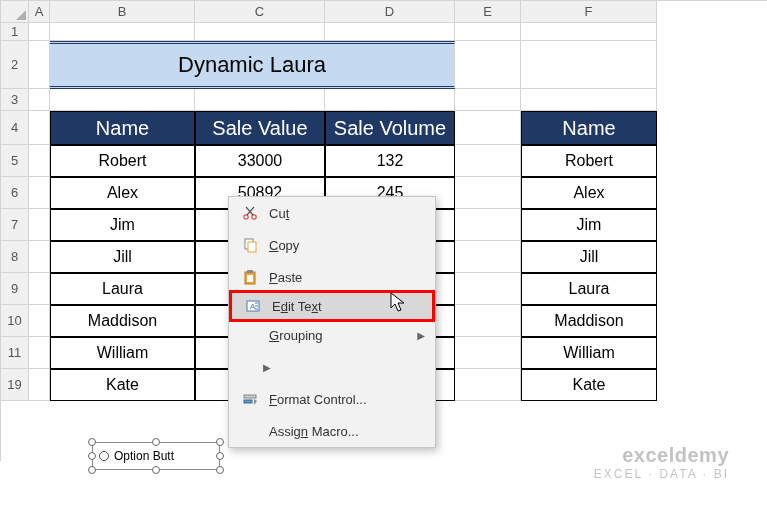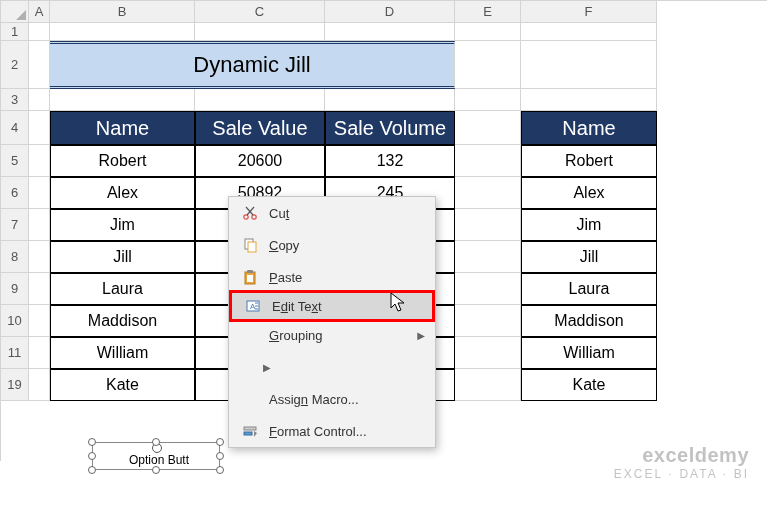--- a/index.html
+++ b/index.html
@@ -122,21 +122,20 @@
       width: 128px;
       height: 28px;
       background: #fff;
       border: 1px solid #888;
       display: flex;
       align-items: center;
       font-family: Arial, sans-serif;
       font-size: 12px;
       padding-left: 6px;
       z-index: 5;
-      flex-direction: column;
     }
     .selection-handle {
       width: 8px;
       height: 8px;
       border: 1px solid #666;
       background: #fff;
       border-radius: 50%;
       position: absolute;
     }
     .handle-tl { top: -5px; left: -5px; }
@@ -156,21 +155,21 @@
     }
     .cursor {
       position: absolute;
       left: 390px;
       top: 292px;
       z-index: 20;
       pointer-events: none;
     }
     .watermark {
       position: absolute;
-      right: 18px;
+      right: 38px;
       bottom: 48px;
       font-family: Arial, sans-serif;
       color: rgba(120,120,120,0.45);
       font-size: 16px;
       z-index: 1;
       text-align: right;
     }
     .watermark .main { font-size: 20px; font-weight: bold; letter-spacing: 0.5px; }
     .watermark .sub { font-size: 12px; letter-spacing: 2px; }
   </style>
@@ -189,21 +188,21 @@
   <div class="row-header">1</div>
   <div class="cell"></div>
     <div class="cell"></div>
     <div class="cell"></div>
     <div class="cell"></div>
     <div class="cell"></div>
     <div class="cell"></div>
 
   <div class="row-header">2</div>
   <div class="cell"></div>
-  <div class="cell title-cell" style="grid-column: 3 / 6;">Dynamic Jill</div>
+  <div class="cell title-cell" style="grid-column: 3 / 6;">Dynamic Laura</div>
   <div class="cell"></div>
     <div class="cell"></div>
 
   <div class="row-header">3</div>
   <div class="cell"></div>
     <div class="cell"></div>
     <div class="cell"></div>
     <div class="cell"></div>
     <div class="cell"></div>
     <div class="cell"></div>
@@ -212,21 +211,21 @@
   <div class="cell"></div>
   <div class="cell header-cell">Name</div>
   <div class="cell header-cell">Sale Value</div>
   <div class="cell header-cell">Sale Volume</div>
   <div class="cell"></div>
   <div class="cell header-cell">Name</div>
 
   <div class="row-header">5</div>
   <div class="cell"></div>
   <div class="cell data-cell">Robert</div>
-  <div class="cell data-cell">20600</div>
+  <div class="cell data-cell">33000</div>
   <div class="cell data-cell">132</div>
   <div class="cell"></div>
   <div class="cell data-cell">Robert</div>
 
   <div class="row-header">6</div>
   <div class="cell"></div>
   <div class="cell data-cell">Alex</div>
   <div class="cell data-cell">50892</div>
   <div class="cell data-cell">245</div>
   <div class="cell"></div>
@@ -340,32 +339,32 @@
   <div class="menu-item">
     <span class="menu-icon"></span>
     <span class="menu-label"><span class="underline-key">G</span>rouping</span>
     <span class="menu-arrow">▶</span>
   </div>
   <div class="menu-item">
     <span class="menu-icon"></span>
     <span class="menu-arrow">▶</span>
   </div>
   <div class="menu-item">
-    <span class="menu-icon"></span>
-    <span class="menu-label">Assig<span class="underline-key">n</span> Macro...</span>
-  </div>
-  <div class="menu-item">
     <span class="menu-icon">
         <svg width="16" height="16" viewBox="0 0 16 16">
           <rect x="2" y="4" width="12" height="3" fill="#ccc" stroke="#888"></rect>
           <rect x="2" y="9" width="8" height="3" fill="#5b9bd5" stroke="#3a6a99"></rect>
           <path d="M 12 8 L 15 10 L 12 14 Z" fill="#888"></path>
         </svg>
       </span>
     <span class="menu-label"><span class="underline-key">F</span>ormat Control...</span>
+  </div>
+  <div class="menu-item">
+    <span class="menu-icon"></span>
+    <span class="menu-label">Assig<span class="underline-key">n</span> Macro...</span>
   </div>
 </div>
 
 <svg class="cursor" width="18" height="22" viewBox="0 0 18 22">
     <path d="M 1 1 L 1 16 L 5 12 L 8 19 L 11 18 L 8 11 L 14 11 Z" fill="#fff" stroke="#000" stroke-width="1"></path>
   </svg>
 
 <div class="watermark">
   <div class="main">exceldemy</div>
   <div class="sub">EXCEL · DATA · BI</div>

